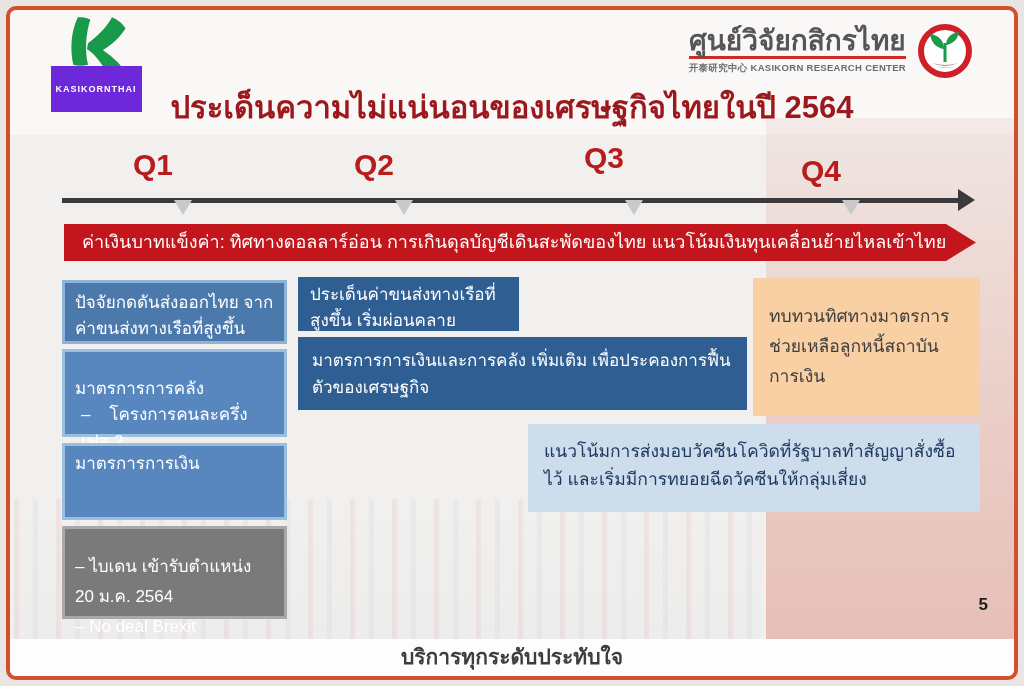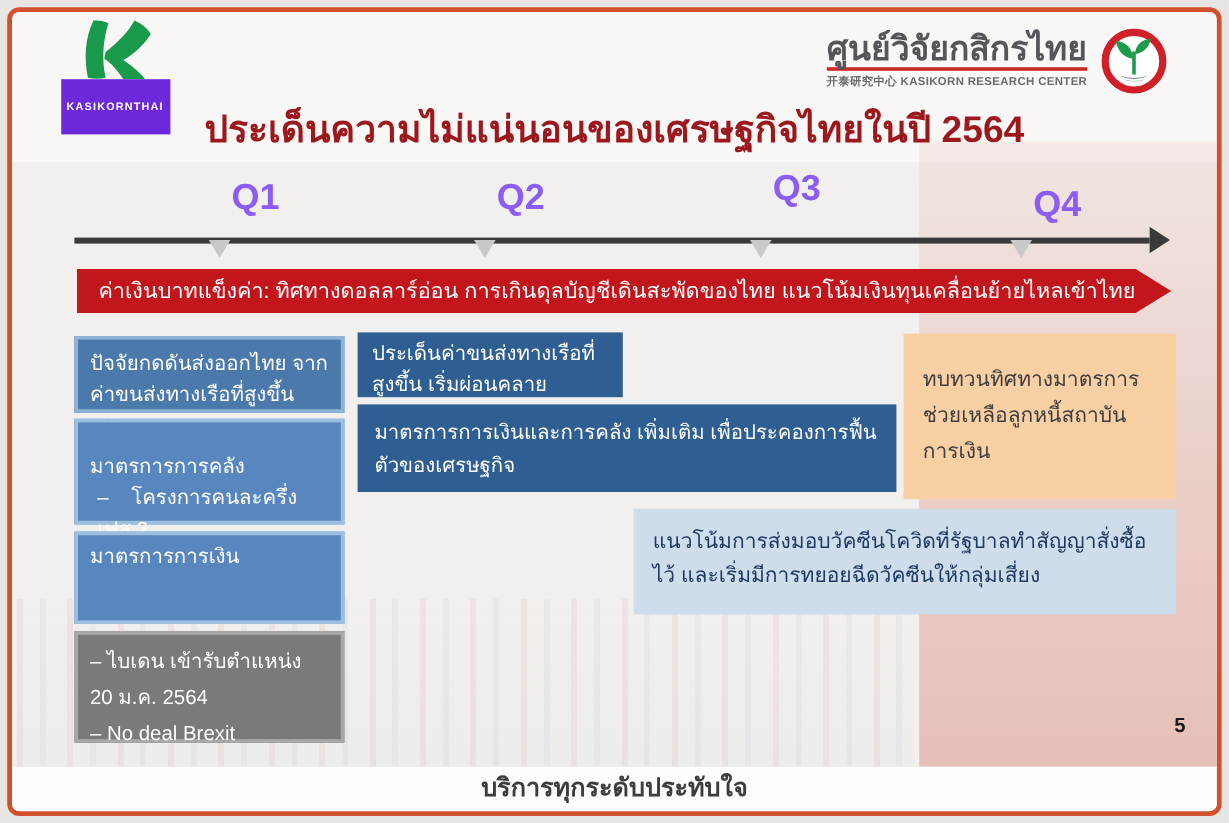--- a/index.html
+++ b/index.html
@@ -33,36 +33,36 @@
   .rc-text{text-align:center;}
   .rc-name{font-size:28px;font-weight:bold;color:#58555a;line-height:26px;}
   .rc-underline{height:3px;background:#CE2A26;margin:2px 0 3px 0;}
   .rc-sub{font-size:9.5px;font-weight:bold;color:#6b6b6b;letter-spacing:.3px;white-space:nowrap;}
   
   .title{left:0;right:0;top:72px;text-align:center;font-size:31px;font-weight:bold;color:#9c181c;}
   
   .tl-axis{left:52px;top:188px;width:896px;height:5px;background:#3a3a3a;}
   .tl-arrow{left:948px;top:179px;width:0;height:0;
     border-top:11px solid transparent;border-bottom:11px solid transparent;border-left:17px solid #3a3a3a;}
-  .q-label{width:100px;text-align:right;font-size:30px;font-weight:800;color:#8b5cf6;}
+  .q-label{width:100px;text-align:left;font-size:30px;font-weight:800;color:#b91c1c;}
   .q1{left:123px;top:138px;} .q2{left:344px;top:138px;} .q3{left:574px;top:131px;} .q4{left:791px;top:144px;}
   .q-marker{width:0;height:0;border-left:9px solid transparent;border-right:9px solid transparent;
     border-top:15px solid #c9c9c9;top:190px;}
   .m1{left:164px;} .m2{left:385px;} .m3{left:615px;} .m4{left:832px;}
   
   .banner{left:54px;top:214px;width:912px;height:37px;background:#c3161c;color:#fff;
     font-size:18px;line-height:37px;text-align:center;white-space:nowrap;padding:0 42px 0 18px;
     clip-path:polygon(0 0,calc(100% - 30px) 0,100% 50%,calc(100% - 30px) 100%,0 100%);}
   
   .box{color:#fff;font-size:17px;line-height:1.55;}
   .leftcol{left:52px;width:225px;}
   .b-export{top:270px;height:64px;background:#4C79AC;border:3px solid #8FB3D6;padding:7px 10px;}
   .b-fiscal{top:339px;height:88px;background:#5787BE;border:3px solid #9DBFDF;padding:24px 10px;}
   .b-monetary{top:433px;height:77px;background:#5787BE;border:3px solid #9DBFDF;padding:5px 10px;}
-  .b-global{top:516px;height:93px;background:#7A7A7A;border:3px solid #A8A8A8;padding:8px 10px;line-height:1.75;}
+  .b-global{top:516px;height:93px;background:#7A7A7A;border:3px solid #A8A8A8;padding:23px 10px;line-height:1.75;}
   .bullet{white-space:pre-wrap;padding-left:6px;}
   .b-shipping{left:288px;top:267px;width:221px;height:54px;background:#2F5E92;padding:5px 12px;line-height:1.5;}
   .b-additional{left:288px;top:327px;width:449px;height:73px;background:#2F5E92;padding:10px 14px;line-height:1.6;}
   .b-vaccine{left:518px;top:414px;width:452px;height:88px;background:#CEDDEC;color:#1F3A60;
     padding:13px 16px;font-size:17.5px;line-height:1.6;}
   .b-debtor{left:743px;top:268px;width:227px;height:138px;background:#F9CFA4;color:#3E3E3E;
     display:flex;align-items:center;padding:0 16px;font-size:17.5px;line-height:1.7;}
   .b-tourist{left:745px;top:508px;width:225px;height:60px;background:#B7B2CE;color:#4B4268;
     display:flex;align-items:center;justify-content:center;text-align:center;padding:0 12px;
     font-size:17.5px;line-height:1.5;}

